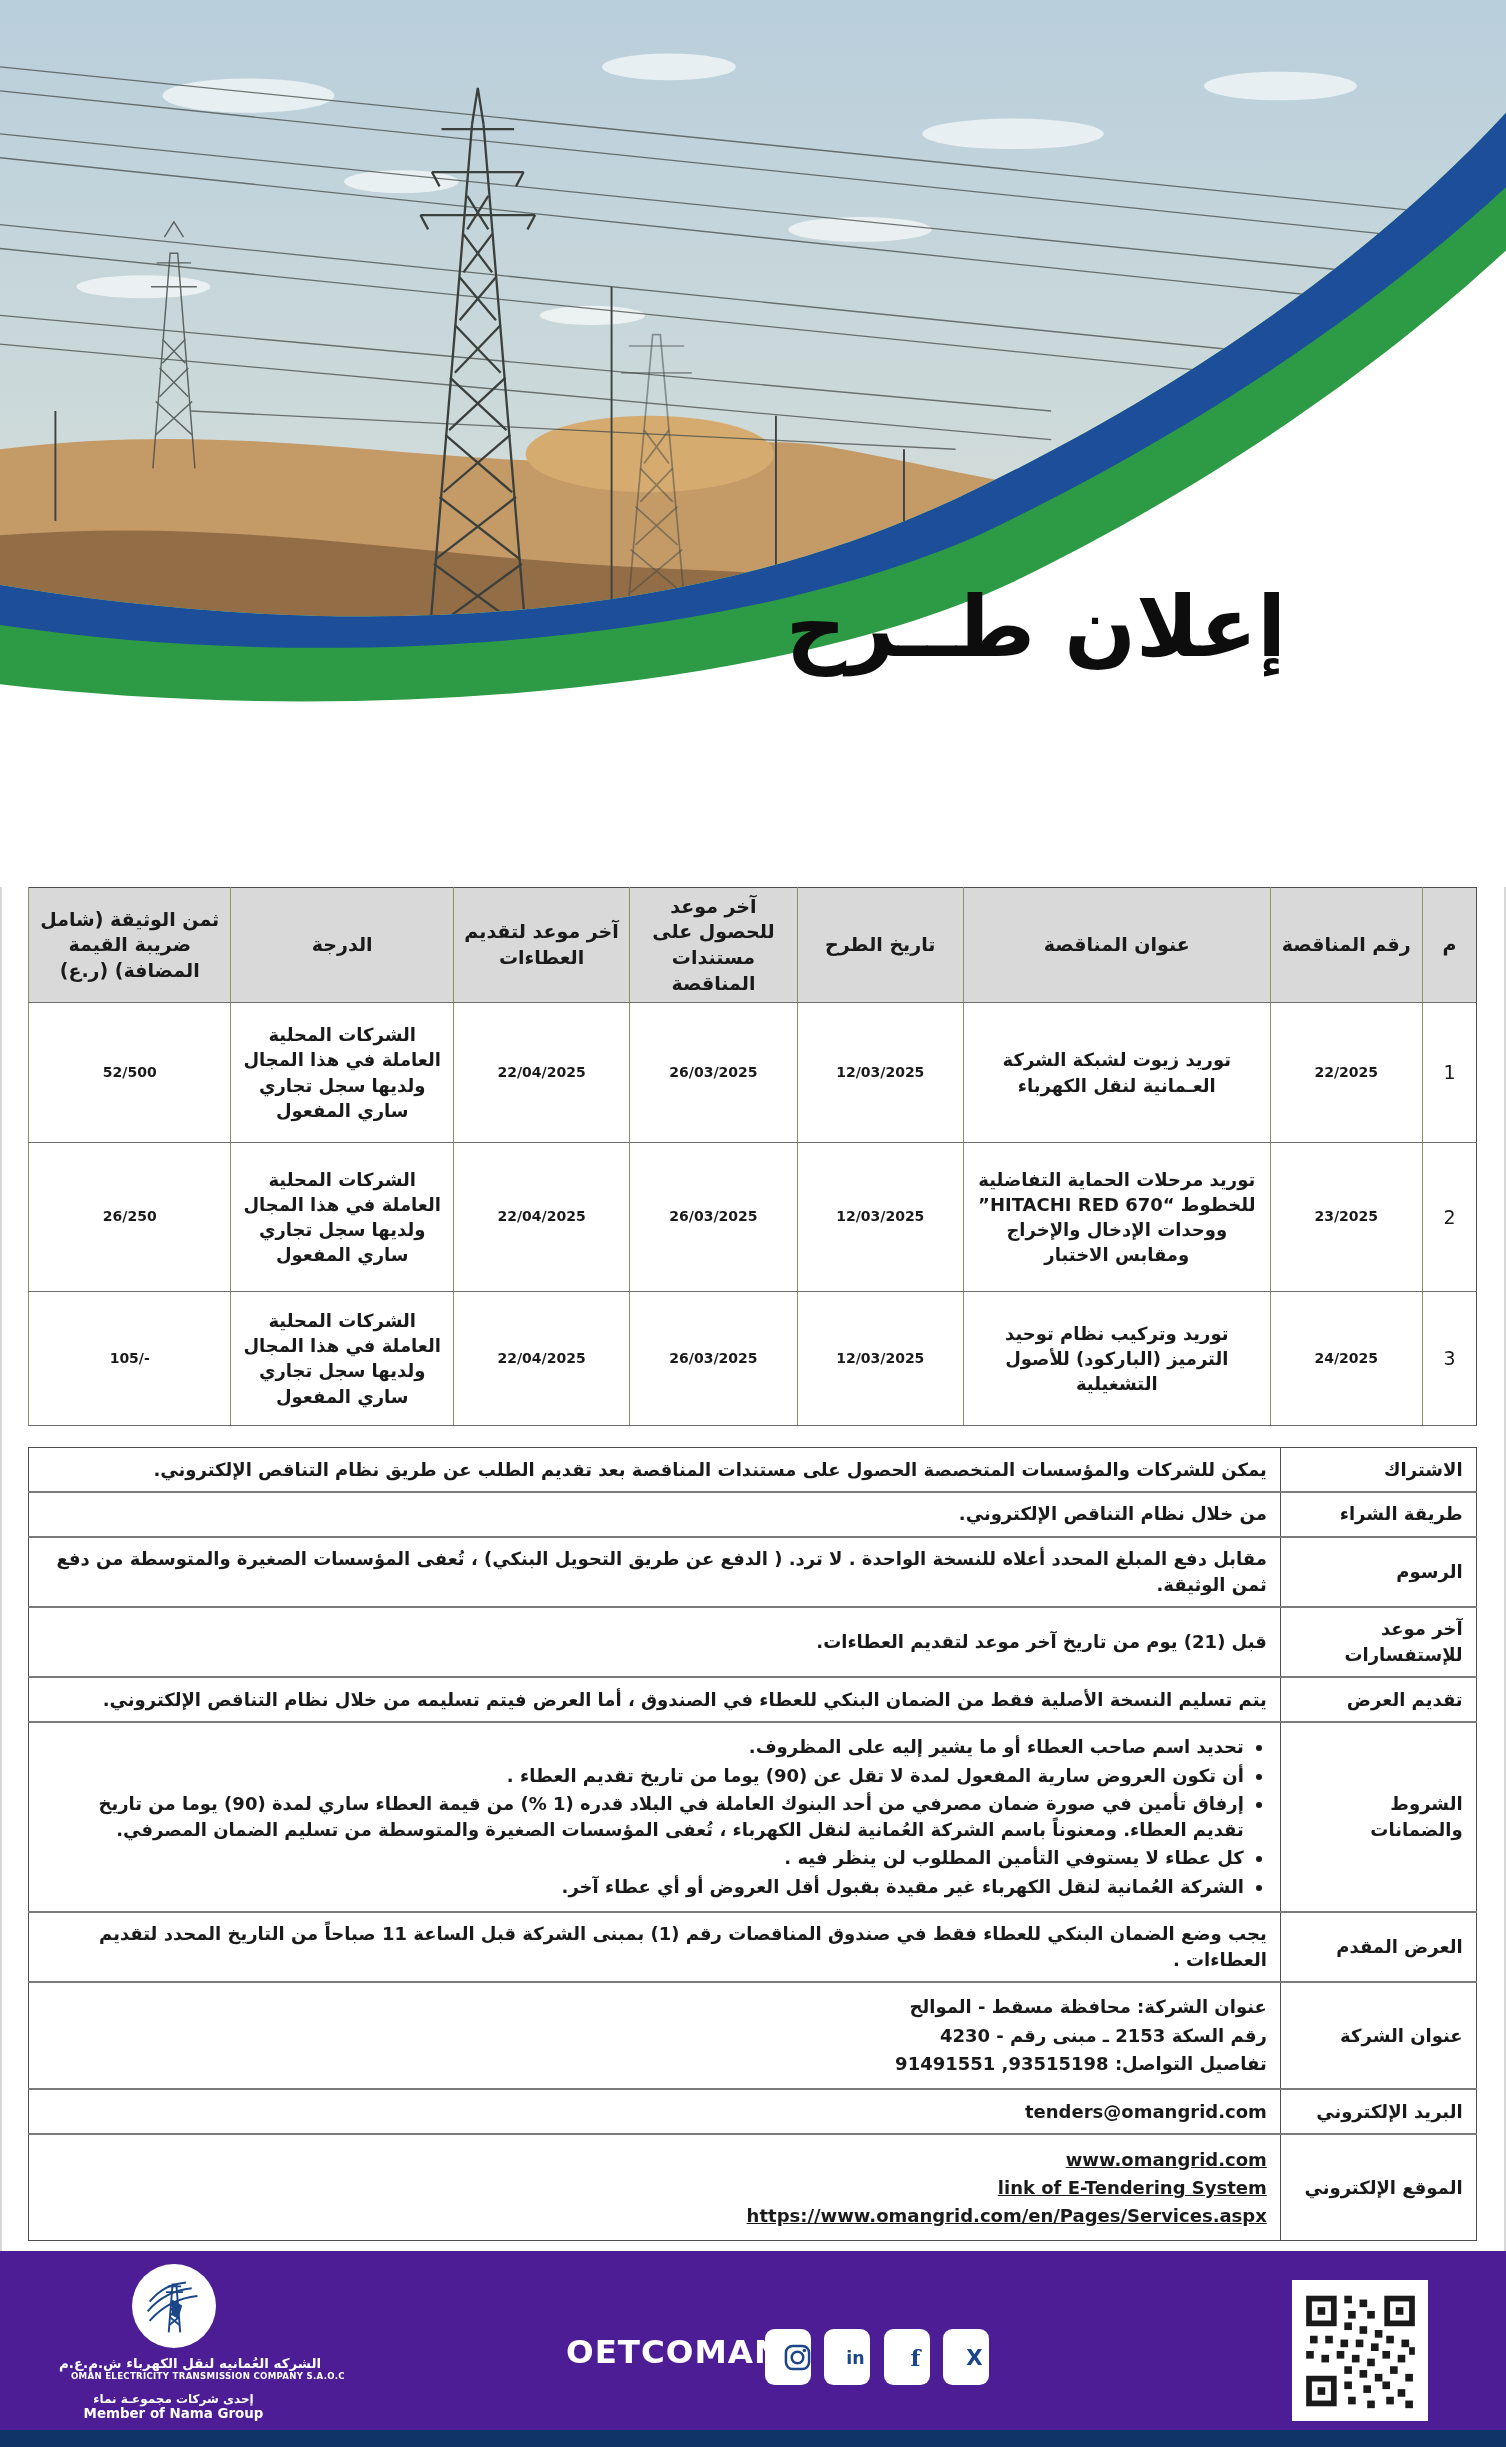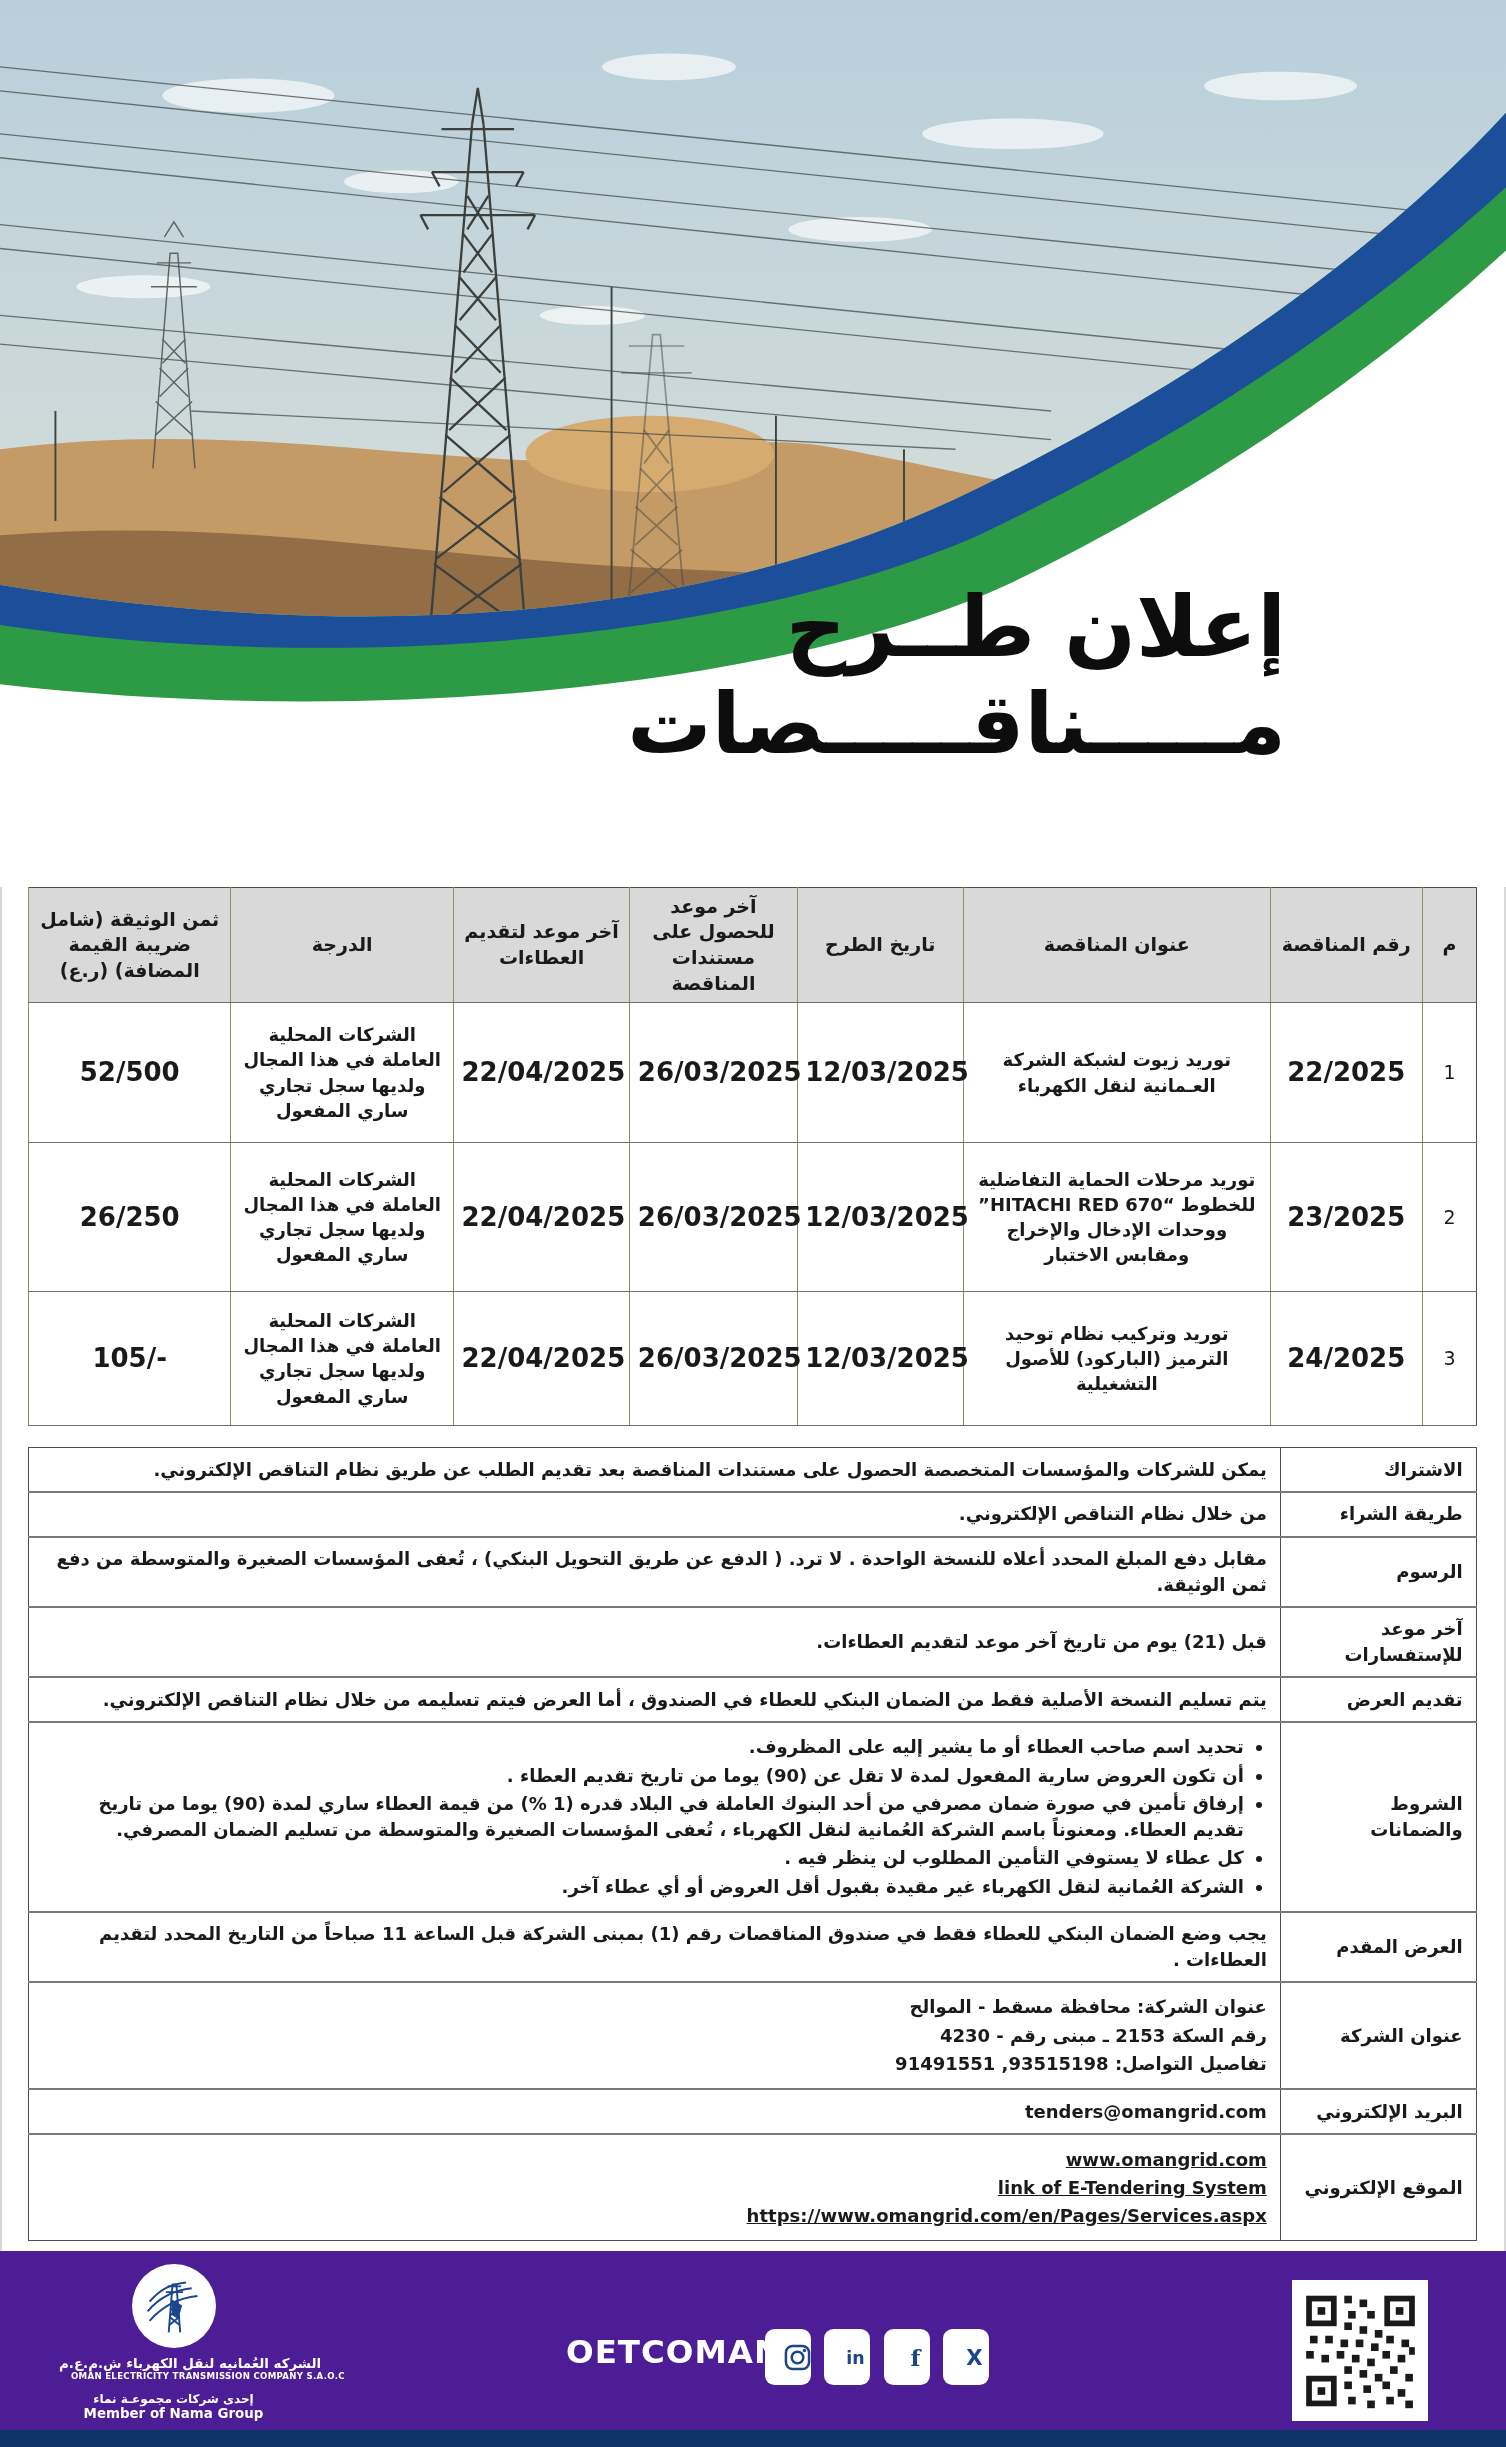--- a/index.html
+++ b/index.html
@@ -20,21 +20,21 @@
   .tbl-wrap{margin:0 29px;direction:rtl;}
   table{border-collapse:collapse;table-layout:fixed;width:1449px;}
   .tenders{border:1.9px solid #4f4f4f;}
   .tenders th,.tenders td{
     border-left:1px solid #88935f;border-bottom:1.9px solid #6e6e6e;
     text-align:center;vertical-align:middle;padding:5.7px 7.6px;
   }
   .tenders th{background:#d9d9d9;font-size:19px;font-weight:bold;height:101px;line-height:1.35;}
   .tenders td{font-size:18px;font-weight:bold;line-height:1.4;}
   .tenders td.num{font-weight:normal;font-size:19px;}
-  .tenders td.val{font-size:26px;direction:ltr;border-radius:16px;}
+  .tenders td.val{font-size:14px;direction:ltr;border-radius:16px;}
   .tenders tr.r1 td{height:128px;}
   .tenders tr.r2 td{height:136px;}
   .tenders tr.r3 td{height:122px;}
   col.c-no{width:54px;}col.c-tno{width:152px;}col.c-title{width:306px;}
   col.c-issue{width:166px;}col.c-doc{width:167px;}col.c-bid{width:176px;}
   col.c-grade{width:222px;}col.c-price{width:202px;}
   
   .details{border:1.9px solid #4f4f4f;margin-top:21px;}
   .details td{border-bottom:2.9px double #7a7a7a;vertical-align:middle;
     padding:8.6px 13.4px;font-size:18px;font-weight:bold;line-height:1.42;text-align:right;}
@@ -130,21 +130,20 @@
     </g>
 
     <path d="M0,612 C340,668 700,662 1000,522 C1255,402 1450,255 1576,118 L1576,928 L0,928 Z" fill="#ffffff"></path>
 
     <path d="M0,612 C340,668 700,662 1000,522 C1255,402 1450,255 1576,118 L1576,262 C1470,360 1300,492 1062,608 C820,722 380,760 0,716 Z" fill="#2d9a45"></path>
 
     <path d="M0,612 C340,668 700,662 1000,522 C1255,402 1450,255 1576,118 L1576,196 C1452,310 1268,444 1024,560 C770,672 350,706 0,654 Z" fill="#1d4e99"></path>
   </svg>
   <div class="hero-title">
     <div class="t1">إعلان طــرح</div>
-    <div class="t2">مـــــناقـــــصات</div>
   </div>
 </div>
 
 <div class="tbl-wrap">
   <table class="tenders">
     <colgroup>
       <col class="c-no">
         <col class="c-tno">
         <col class="c-title">
         <col class="c-issue">

